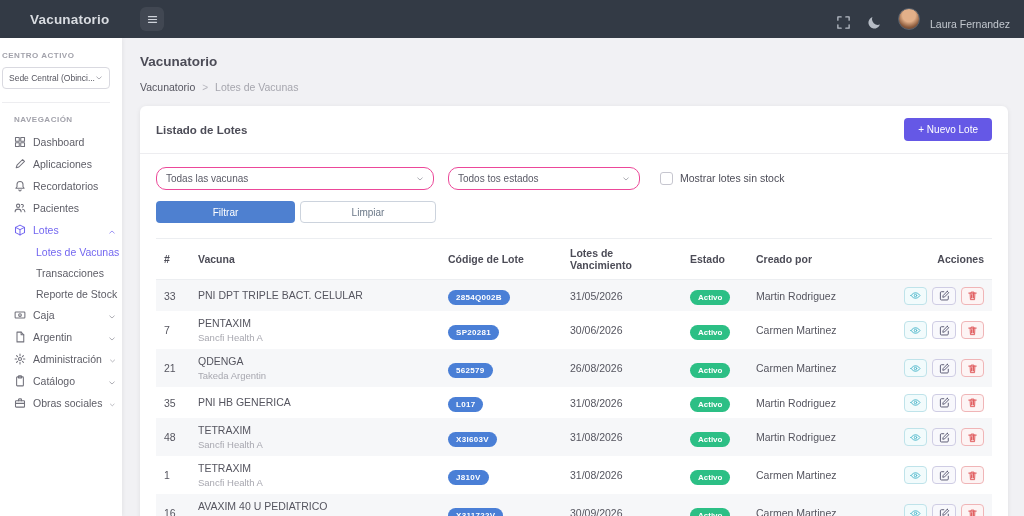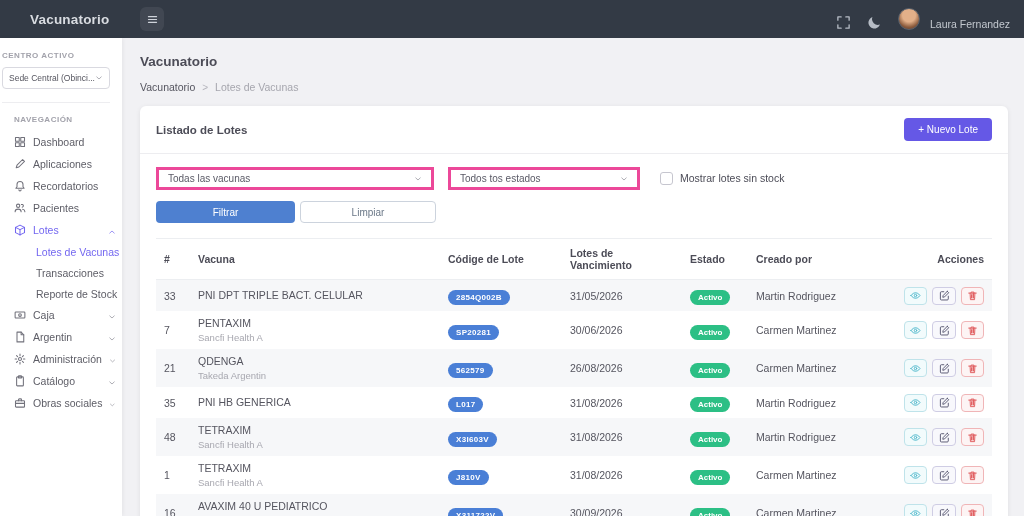--- a/index.html
+++ b/index.html
@@ -55,21 +55,21 @@
   .crumb-muted { color:#a6a6ae; }
 
   .card { margin-top:13px; background:#fff; border-radius:6px; box-shadow:0 1px 5px rgba(0,0,0,.08); }
   .card-head { display:flex; align-items:center; justify-content:space-between; padding:12px 16px; }
   .card-title { font-size:11.5px; font-weight:700; color:#4c4c57; }
   .btn-new { background:#6558e6; color:#fff; border:none; border-radius:4px; font-size:10px;
              padding:6px 14px; cursor:pointer; font-family:inherit; }
   .card-divider { border-bottom:1px solid #ededf0; }
 
   .filters { display:flex; align-items:center; padding:13px 16px 0; gap:14px; }
-  .select { height:23px; border:3px solid #ec4899; border-radius:0; background:#fff; display:flex;
+  .select { height:23px; border:1px solid #ec4899; border-radius:10px; background:#fff; display:flex;
             align-items:center; justify-content:space-between; padding:0 9px; cursor:pointer; }
   .select-text { font-size:10px; color:#5a5a66; }
   .sel-vaccine { width:278px; }
   .sel-status { width:192px; }
   .chk-wrap { display:flex; align-items:flex-start; gap:7px; margin-left:6px; cursor:pointer; }
   .checkbox { width:13px; height:13px; border:1.5px solid #c6c6cf; border-radius:3px; background:#fff; }
   .chk-label { font-size:10.5px; color:#4c4c57; }
 
   .filter-actions { display:flex; gap:5px; padding:11px 16px 0; }
   .btn-filter { width:139px; height:22px; background:#4e80d0; color:#fff; border:none; border-radius:4px;

